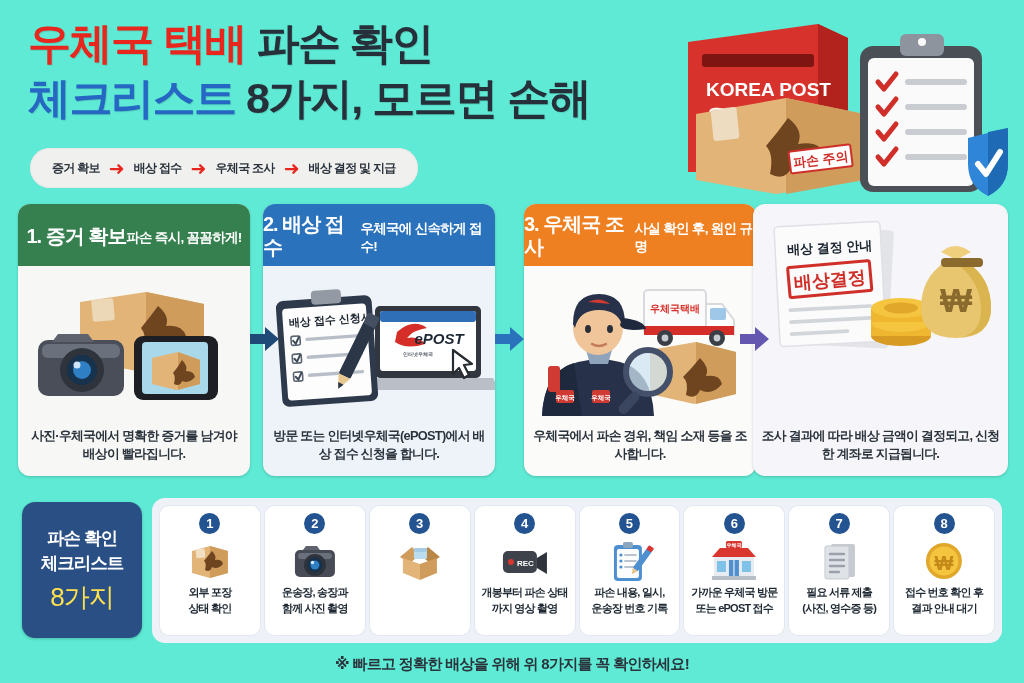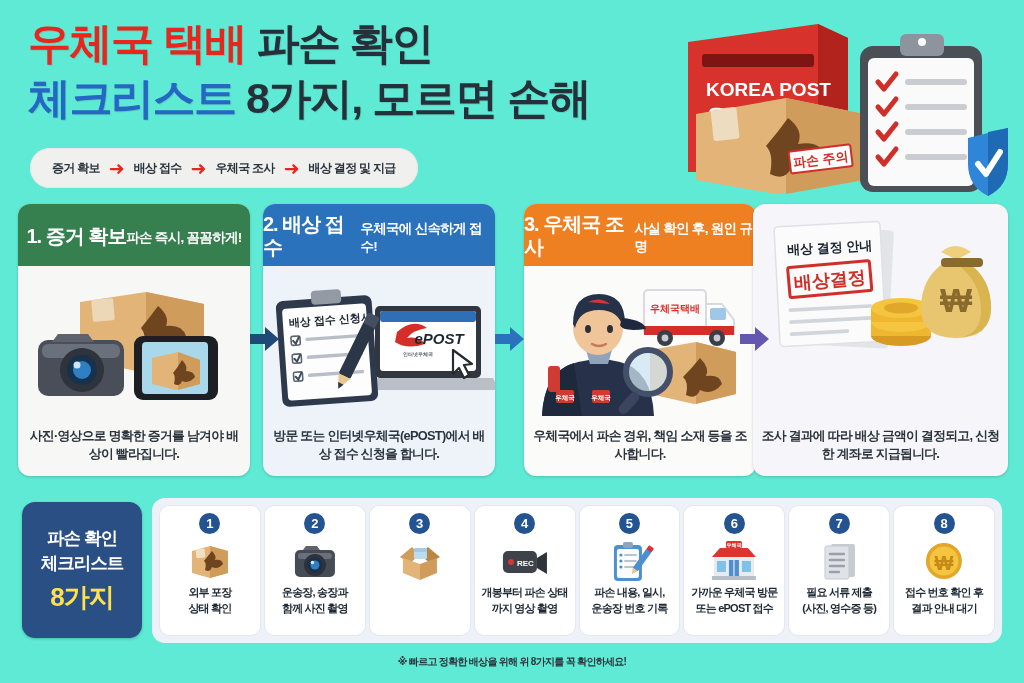--- a/index.html
+++ b/index.html
@@ -79,21 +79,21 @@
   .checklist { position: absolute; left: 22px; top: 498px; width: 980px; height: 150px; }
   .cl-label {
     position: absolute; left: 0; top: 4px; width: 120px; height: 136px;
     background: #2a4f85; border-radius: 13px;
     display: flex; flex-direction: column; align-items: center; justify-content: center;
     color: #fff; gap: 1px;
     box-shadow: 0 1px 3px rgba(0,0,0,.22);
   }
   .cl-label .l1 { font-size: 17.5px; font-weight: 800; letter-spacing: -1px; }
   .cl-label .l2 { font-size: 17.5px; font-weight: 800; letter-spacing: -1px; }
-  .cl-label .l3 { font-size: 26px; font-weight: 700; color: #ffe14d; letter-spacing: -1px; margin-top: 4px; }
+  .cl-label .l3 { font-size: 26px; font-weight: 400; color: #ffe14d; letter-spacing: -1px; margin-top: 4px; }
 
   .cl-panel {
     position: absolute; left: 130px; top: 0; width: 850px; height: 145px;
     background: #eef2f8; border-radius: 13px; padding: 8px 8px;
     display: flex; gap: 5px;
   }
   .cl-item {
     flex: 1; background: #ffffff; border-radius: 9px;
     display: flex; flex-direction: column; align-items: center;
     padding-top: 7px; position: relative;
@@ -106,21 +106,21 @@
   }
   .cl-icon { height: 48px; width: 100%; position: relative; margin-top: 3px; }
   .cl-text {
     margin-top: auto; padding: 0 2px 19px; text-align: center;
     font-size: 11px; font-weight: 800; color: #1f2933;
     letter-spacing: -0.8px; line-height: 1.42; white-space: pre-line;
   }
 
   .footnote {
     position: absolute; left: 0; top: 655px; width: 1024px; text-align: center;
-    font-size: 10px; font-weight: 800; color: #2b333c; letter-spacing: -0.7px;
+    font-size: 15px; font-weight: 800; color: #2b333c; letter-spacing: -0.7px;
   }
 </style>
 </head>
 <body>
 
 <div id="page">
 
   <div class="header">
 
     <div class="title-block">
@@ -220,21 +220,21 @@
           </g>
           <g>
             <rect x="116" y="70" width="84" height="64" rx="9" fill="#1d1f24"></rect>
             <rect x="124" y="76" width="66" height="52" rx="4" fill="#a9d8ea"></rect>
             <path d="M134 92 L160 86 L182 94 L182 118 L158 124 L134 118 Z" fill="#e2b477"></path>
             <path d="M160 86 L182 94 L182 118 L160 124 Z" fill="#cf9c5c"></path>
             <path d="M164 94 q6 6 4 11 q8 0 9 6 q-6 7 -13 4 q-2 6 -8 3 q2 -8 -1 -11 q5 -6 9 -13Z" fill="#6f4520"></path>
           </g>
         </svg>
       </div>
-      <div class="card-foot">사진·영상으로 명확한 증거를
+      <div class="card-foot">사진·우체국에서 명확한 증거를
 남겨야 배상이 빨라집니다.</div>
     </div>
 
     <div class="card c2">
       <div class="card-head" style="background:#2b72bd">
         <div class="h1">2. 배상 접수</div>
         <div class="h2">우체국에 신속하게 접수!</div>
       </div>
       <div class="card-art">
         <svg viewBox="0 0 232 150" width="232" height="150">

